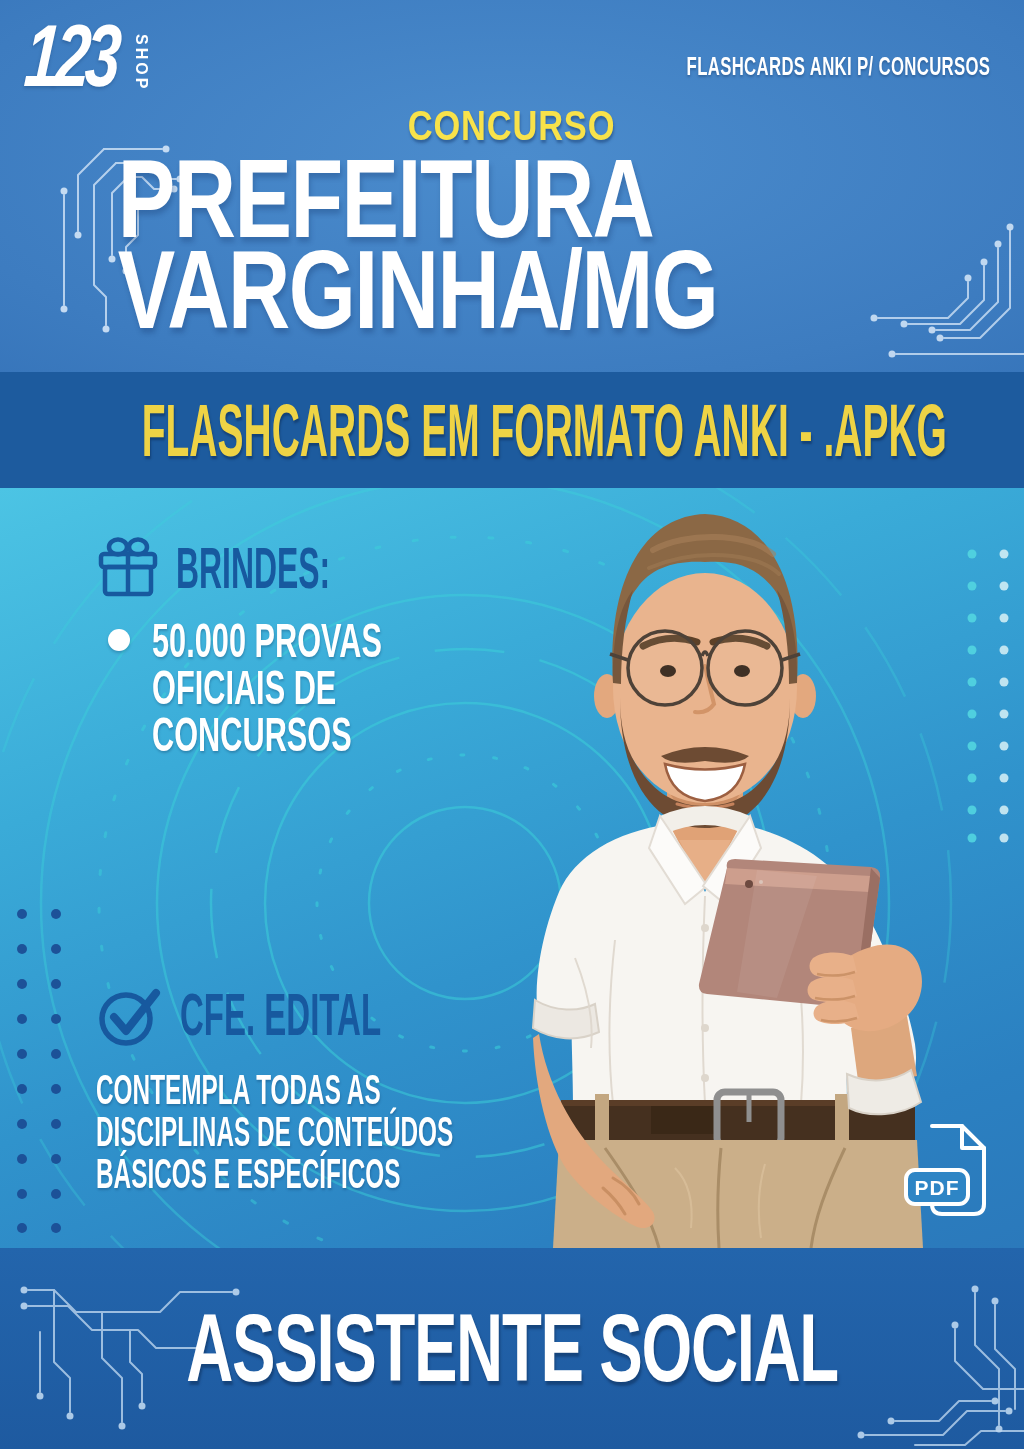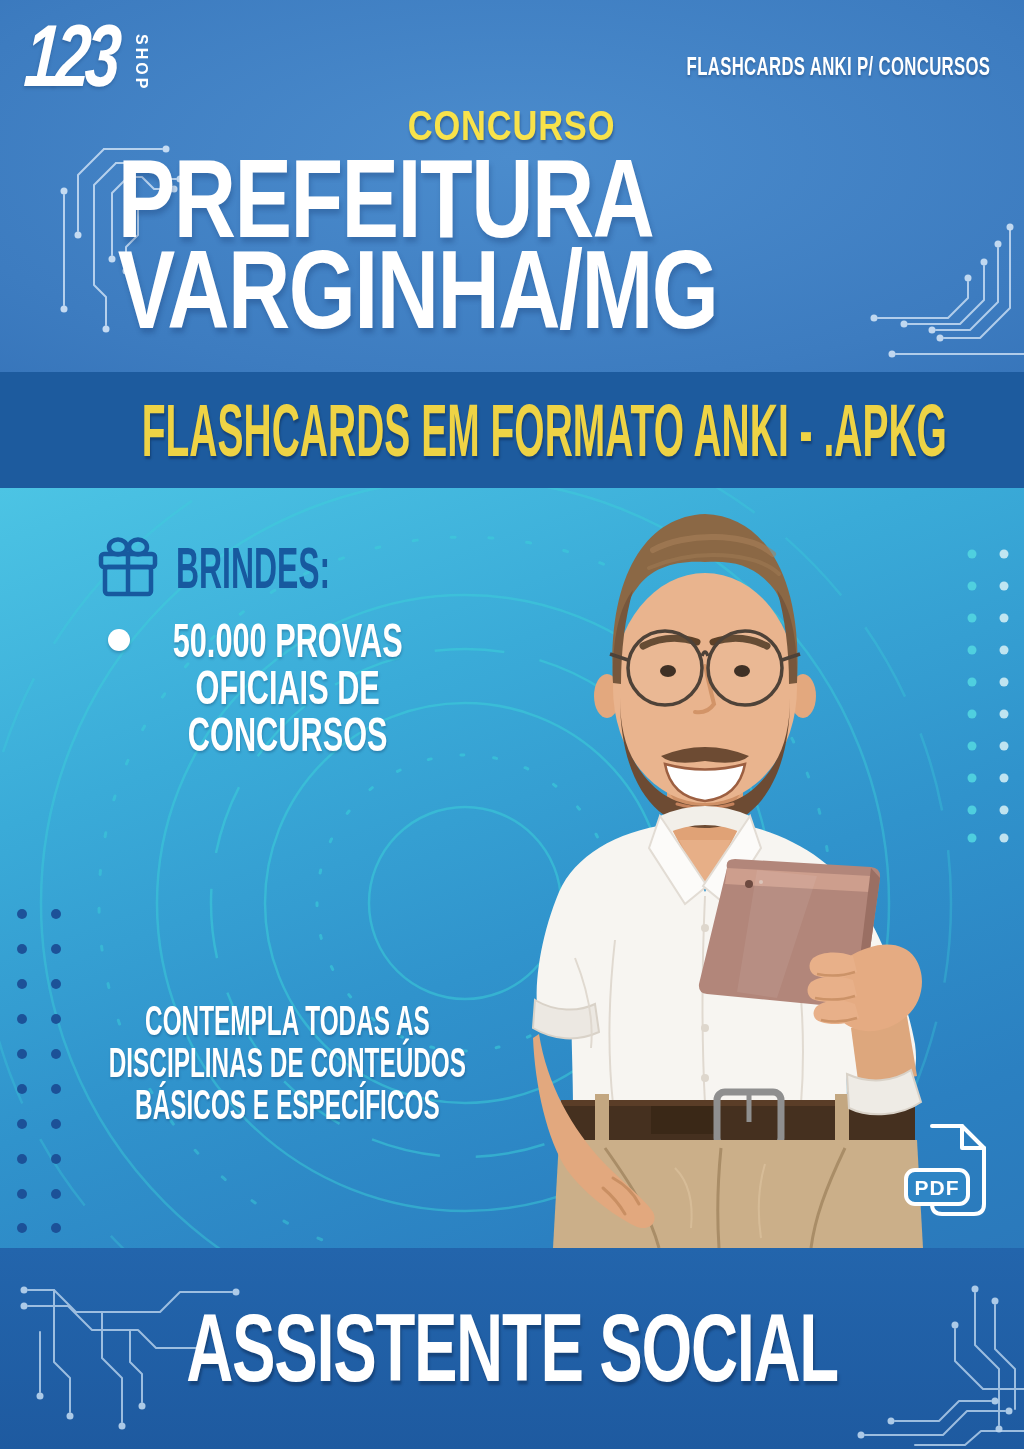--- a/index.html
+++ b/index.html
@@ -29,21 +29,21 @@
         text-shadow:2px 5px 6px rgba(10,40,90,.25);}
 
   
   .format-band{position:absolute;top:372px;left:0;width:1024px;height:116px;background:#1d5b9e;
         display:flex;align-items:center;justify-content:center;padding-left:32px;}
   .format-text{font-size:75px;font-weight:700;color:#eed345;white-space:nowrap;
         transform:scaleX(0.52);transform-origin:50% 50%;text-shadow:2px 3px 3px rgba(0,20,50,.35);}
 
   
   .mid{position:absolute;top:488px;left:0;width:1024px;height:760px;
-        background:linear-gradient(160deg,#4cc4e4 0%,#3aabd8 30%,#3093cc 58%,#2b80c1 84%,#2b79bb 100%);text-align:center;}
+        background:linear-gradient(160deg,#4cc4e4 0%,#3aabd8 30%,#3093cc 58%,#2b80c1 84%,#2b79bb 100%);}
   .heading-row{display:flex;align-items:center;}
   .blue-heading{color:#17599f;font-weight:700;white-space:nowrap;}
   .benefits{position:absolute;left:96px;top:46px;width:480px;}
   .benefits .blue-heading{font-size:58px;}
   .benefits .blue-heading .in{display:inline-block;transform:scaleX(0.55);transform-origin:0 50%;}
   .benefit-list{list-style:none;margin:16px 0 0 0;padding:0;}
   .benefit-item{display:flex;align-items:flex-start;margin-bottom:17px;}
   .bullet-dot{flex:0 0 auto;width:22px;height:22px;border-radius:50%;background:#fff;
         margin:12px 22px 0 12px;box-shadow:0 2px 3px rgba(10,40,80,.25);}
   .benefit-text{display:inline-block;width:720px;font-size:48px;font-weight:700;color:#fff;
@@ -345,20 +345,29 @@
       <ul class="benefit-list">
         <li class="benefit-item">
           <span class="bullet-dot"></span>
           <span class="benefit-text">50.000 PROVAS
 OFICIAIS DE CONCURSOS</span>
         </li>
       </ul>
     </div>
 
     <div class="edital">
+      <div class="heading-row">
+        <svg width="70" height="68" viewBox="0 0 70 68">
+          <circle cx="30" cy="38" r="24" fill="none" stroke="#17599f" stroke-width="5.5"></circle>
+          <path d="M18 36 L30 50 L60 12" fill="none" stroke="#17599f" stroke-width="8" stroke-linecap="round" stroke-linejoin="round"></path>
+        </svg>
+        <div class="blue-heading">
+          <span class="in">CFE. EDITAL</span>
+        </div>
+      </div>
       <span class="edital-desc">CONTEMPLA TODAS AS
 DISCIPLINAS DE CONTEÚDOS
 BÁSICOS E ESPECÍFICOS</span>
     </div>
 
     <svg class="abs" style="left:902px;top:632px;" width="90" height="100" viewBox="0 0 90 100">
       <g fill="none" stroke="#ffffff" stroke-width="4" stroke-linejoin="round" stroke-linecap="round">
         <path d="M34 6 H60 L82 28 V84 Q82 94 72 94 H40 Q30 94 30 84"></path>
         <path d="M60 6 V28 H82"></path>
         <path d="M30 6 H34"></path>

